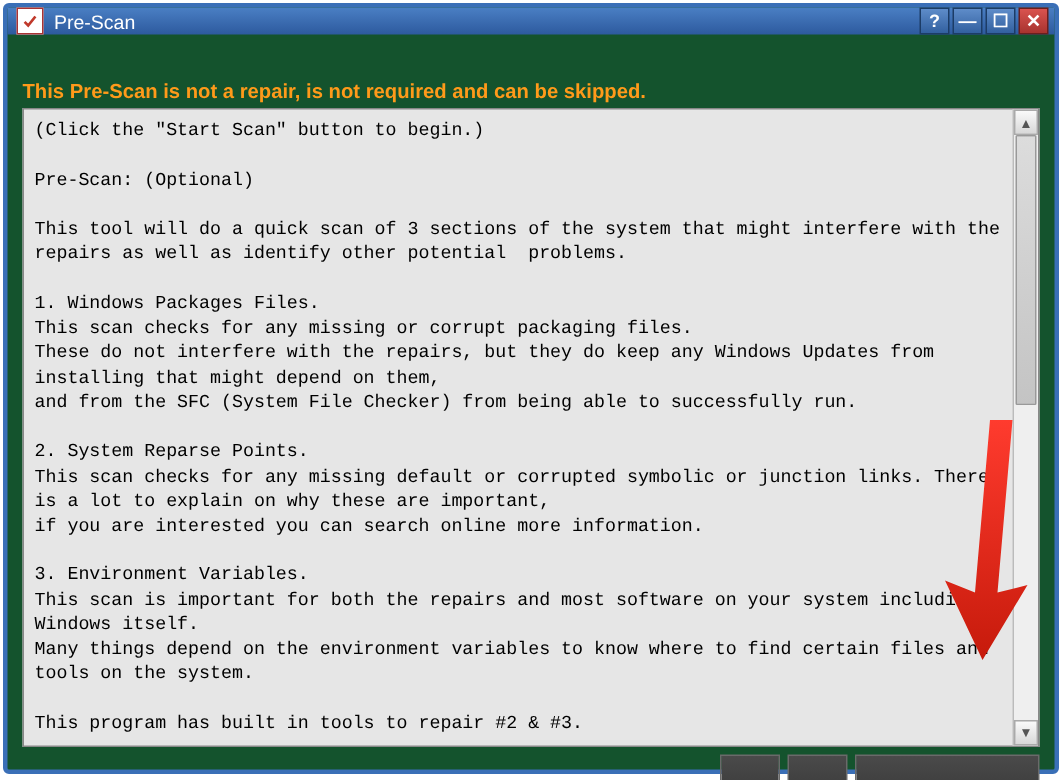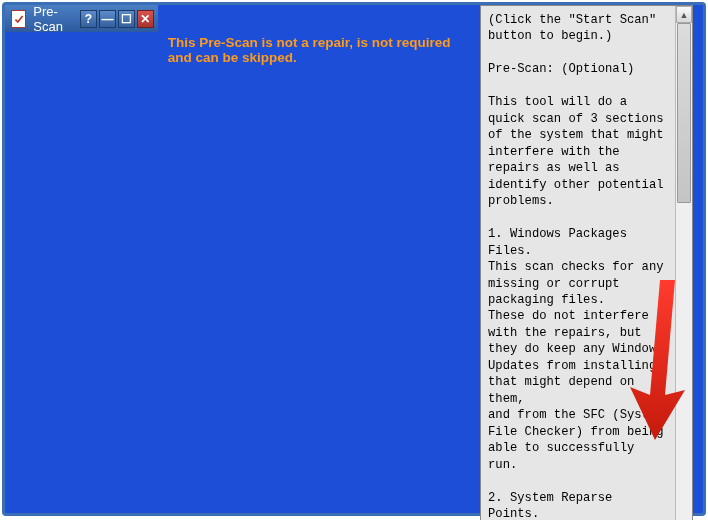--- a/index.html
+++ b/index.html
@@ -9,25 +9,25 @@
     background: #fff;
     font-family: Tahoma, Verdana, sans-serif;
     font-size: 12px;
     overflow: hidden;
   }
   .window {
     position: relative;
     width: 704px;
     height: 514px;
     margin: 2px;
-    background: #1d4ed8;
+    background: #14532d;
     border: 3px solid #3a6fb7;
     border-radius: 4px;
     display: flex;
-    flex-direction: row;
+    flex-direction: column;
   }
   .titlebar {
     height: 27px;
     background: linear-gradient(#4a7fc4, #2d5a9e);
     display: flex;
     align-items: center;
     padding: 0 4px 0 6px;
     color: #fff;
     font-size: 13px;
   }

